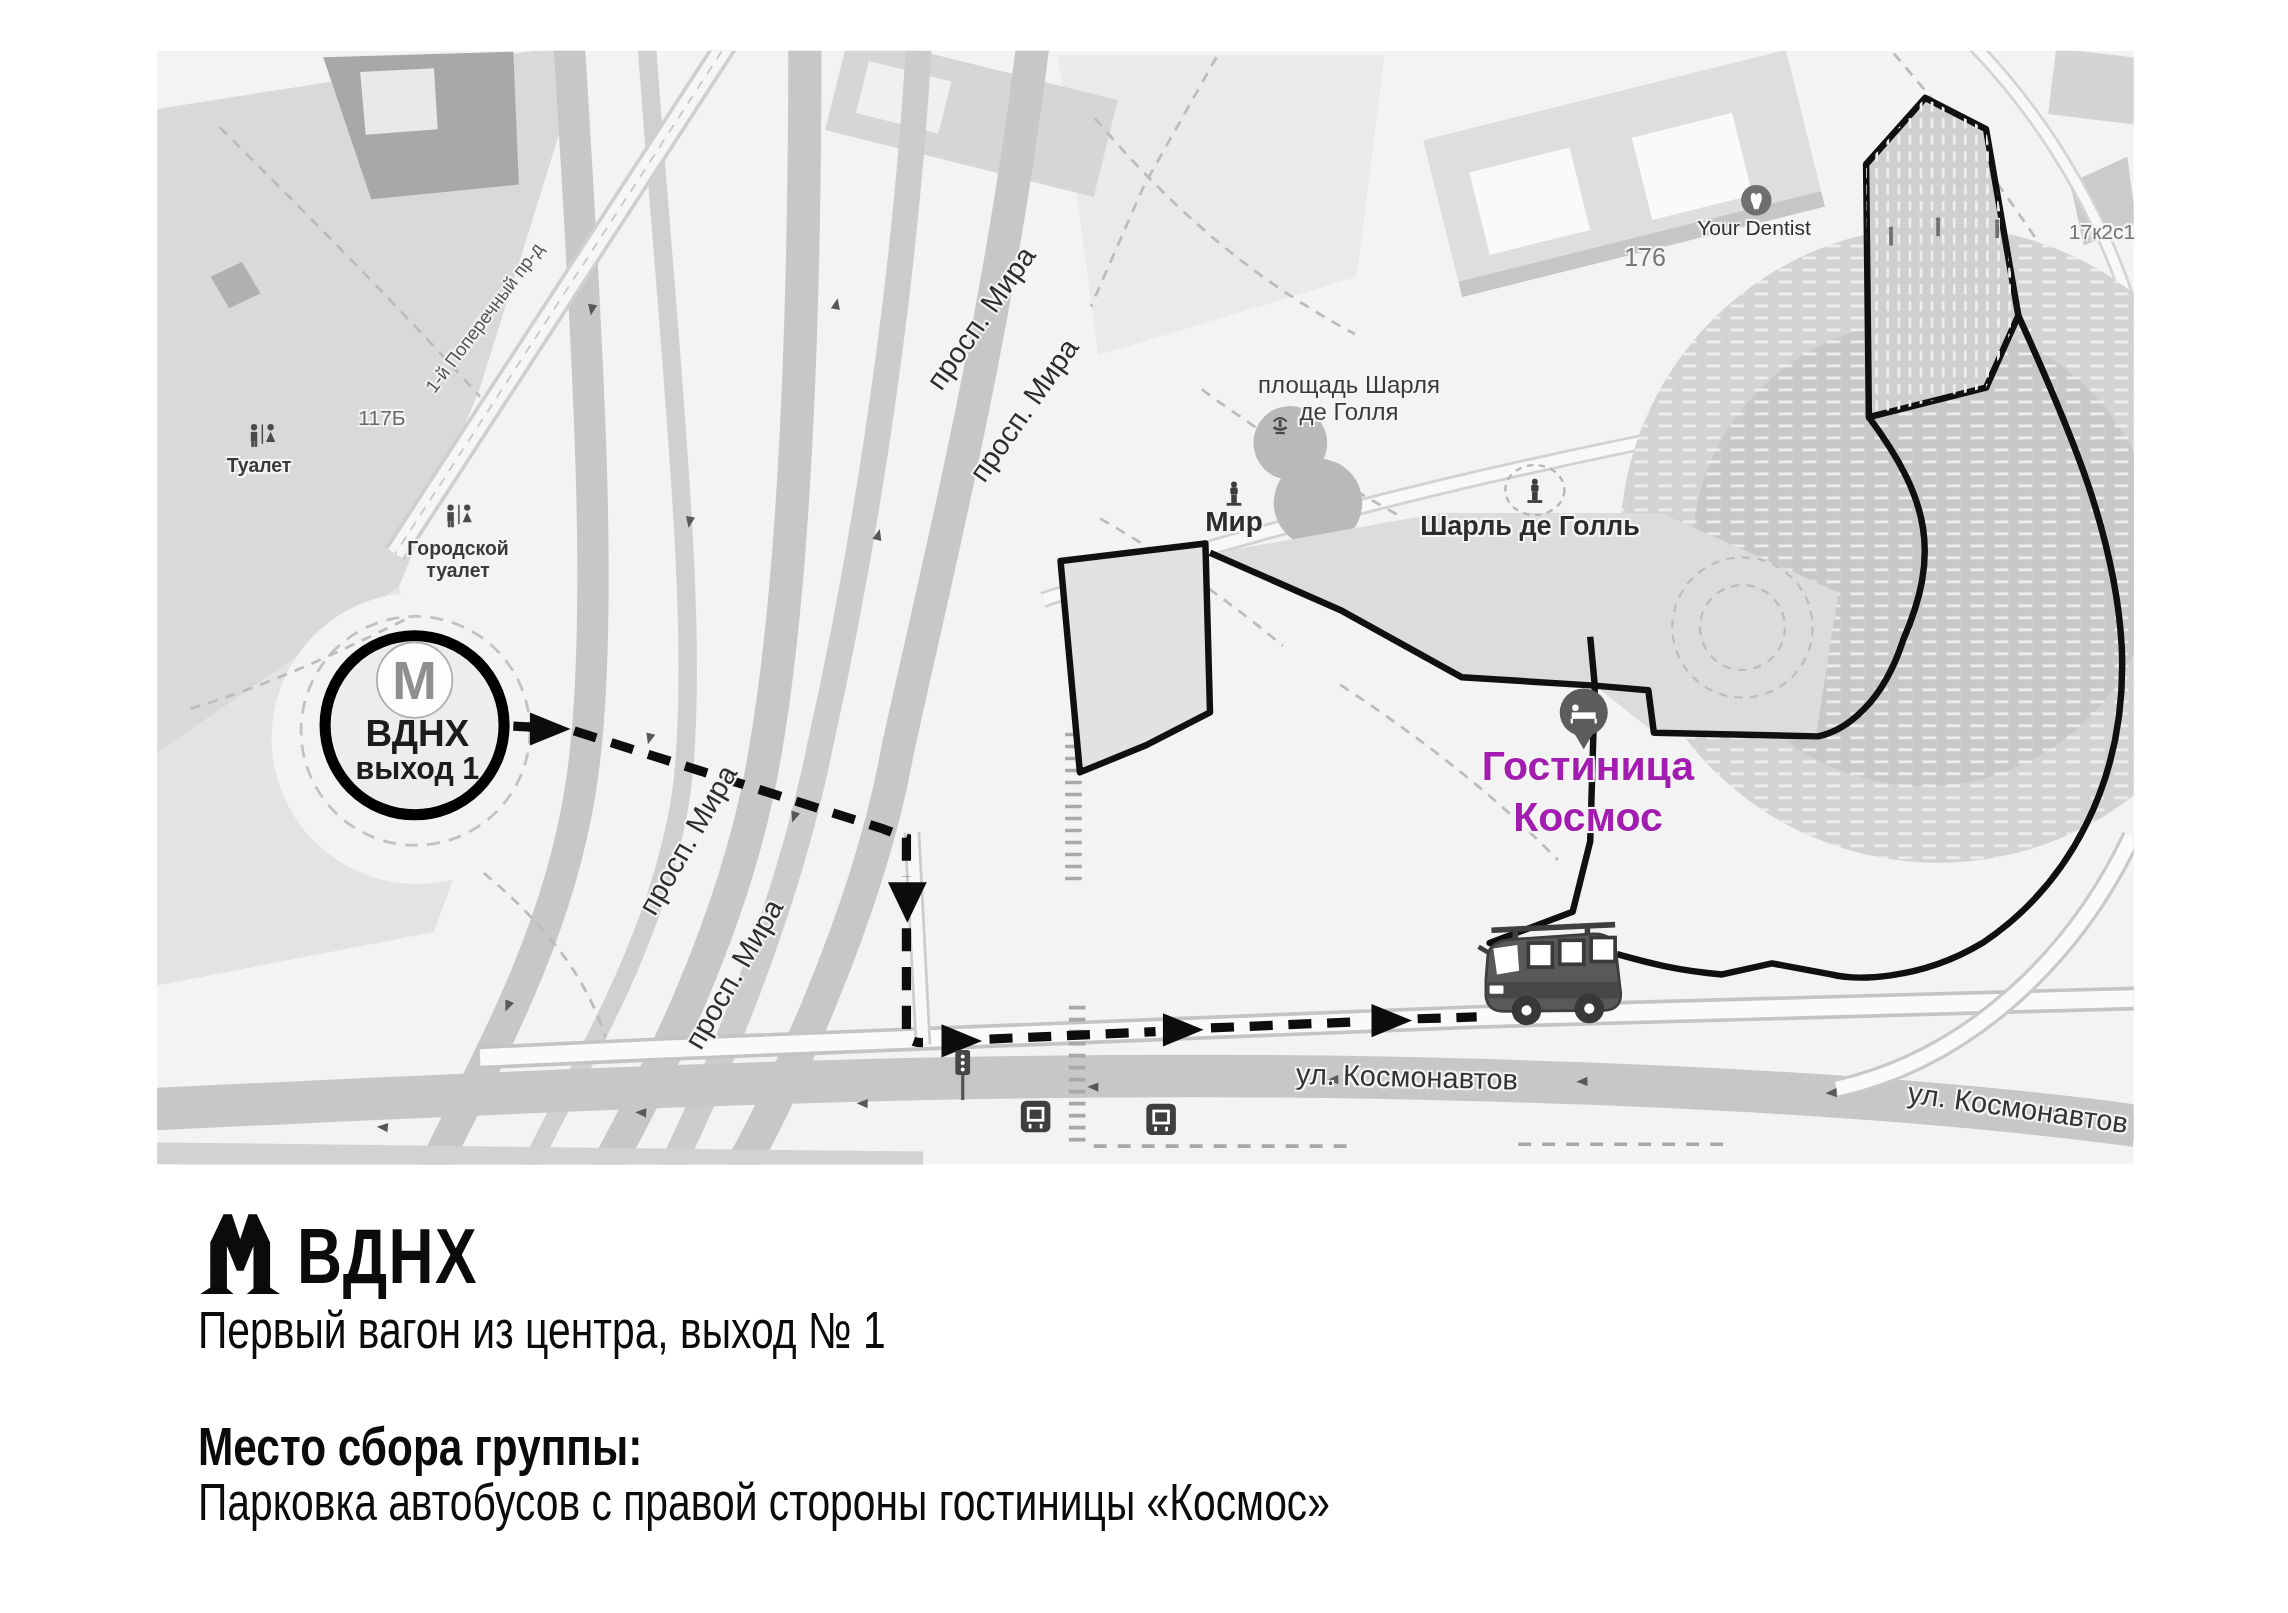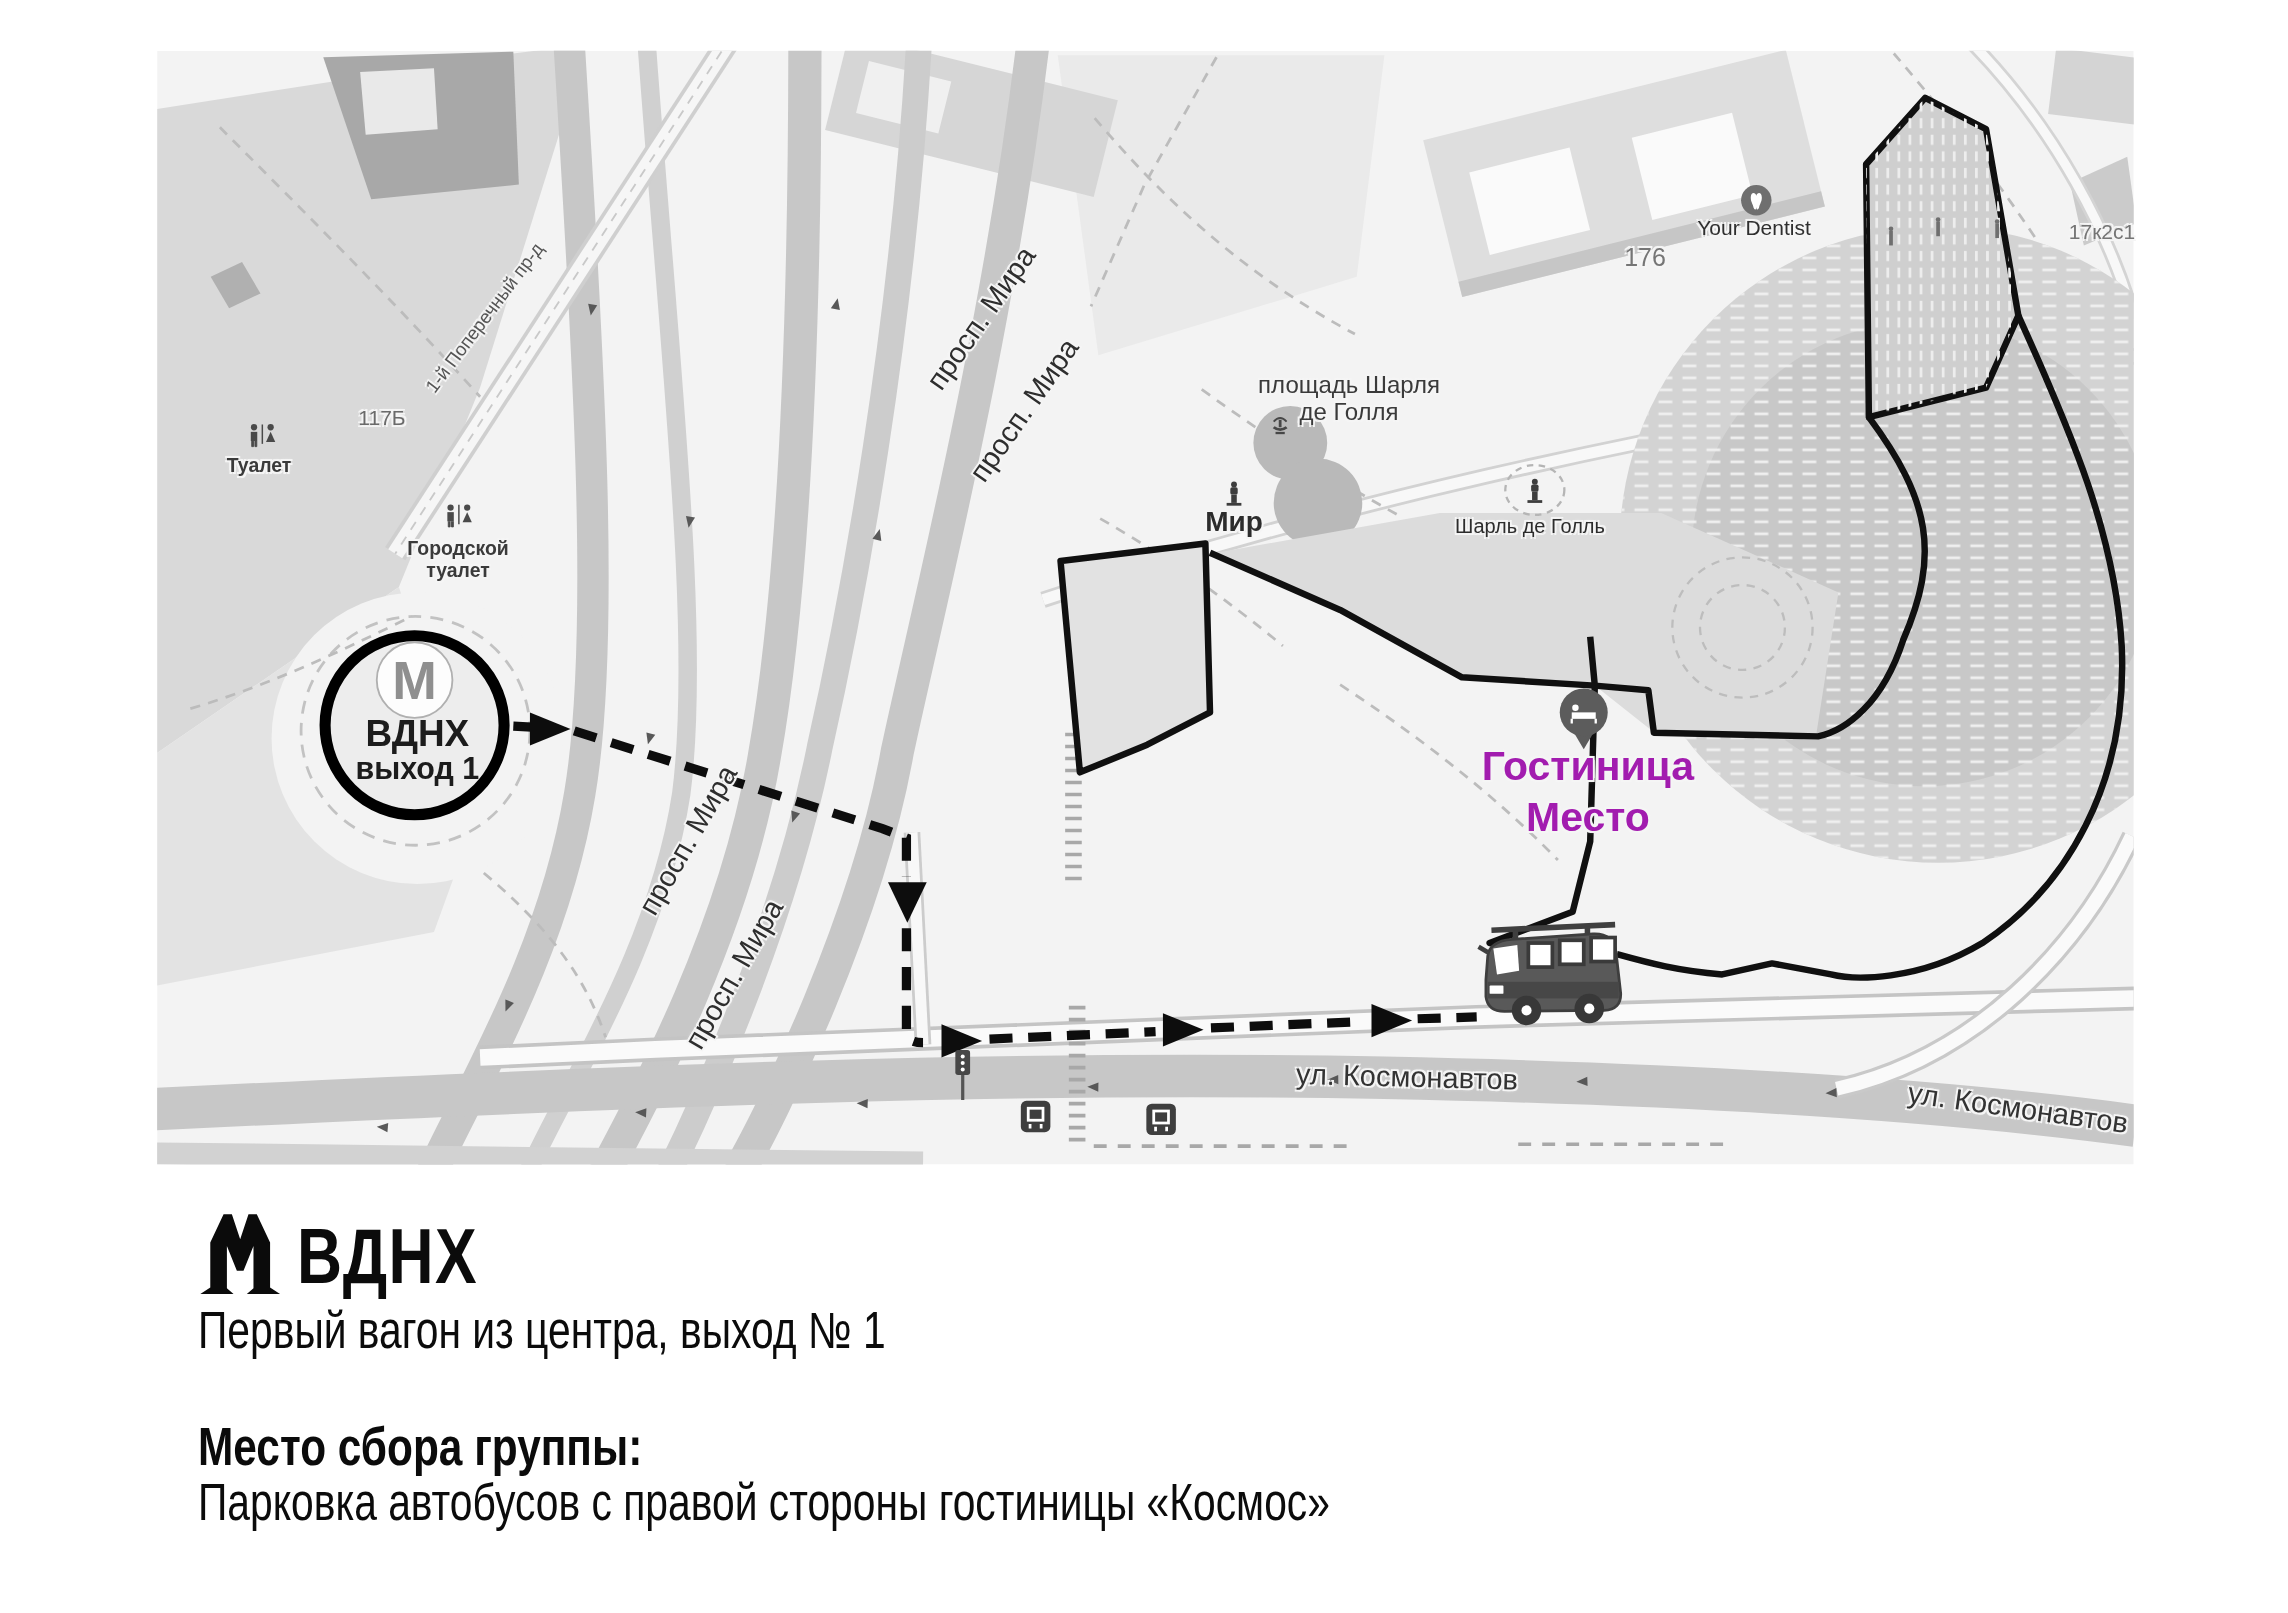--- a/index.html
+++ b/index.html
@@ -296,27 +296,27 @@
 <div class="map-label" style="left:981px;top:318px;font-size:29px;color:#2e2e2e;transform:translate(-50%,-50%) rotate(-55deg);">просп. Мира</div>
 <div class="map-label" style="left:1024px;top:410px;font-size:29px;color:#2e2e2e;transform:translate(-50%,-50%) rotate(-55deg);">просп. Мира</div>
 <div class="map-label" style="left:688px;top:840px;font-size:29px;color:#2e2e2e;transform:translate(-50%,-50%) rotate(-60deg);">просп. Мира</div>
 <div class="map-label" style="left:734px;top:974px;font-size:29px;color:#2e2e2e;transform:translate(-50%,-50%) rotate(-60deg);">просп. Мира</div>
 
 <div class="map-label" style="left:1349px;top:399px;font-size:24px;color:#3a3a3a;">
   <span>площадь Шарля</span><br>
   <span>де Голля</span>
 </div>
 <div class="map-label" style="left:1234px;top:522px;font-size:28px;font-weight:bold;color:#2c2c2c;">Мир</div>
-<div class="map-label" style="left:1530px;top:526px;font-size:20px;font-weight:normal;color:#2c2c2c;text-align:right;">Шарль де Голль</div>
+<div class="map-label" style="left:1530px;top:526px;font-size:27px;font-weight:bold;color:#2c2c2c;text-align:right;">Шарль де Голль</div>
 <div class="map-label" style="left:1754px;top:228px;font-size:21px;font-weight:normal;color:#2f2f2f;">Your Dentist</div>
 <div class="map-label" style="left:1645px;top:257px;font-size:25px;color:#757575;">176</div>
 <div class="map-label" style="left:2102px;top:232px;font-size:21px;color:#757575;">17к2с1</div>
 <div class="map-label" style="left:1588px;top:782px;font-size:41px;font-weight:600;color:#a21caf;line-height:1.25;margin-top:10px;">
   <span>Гостиница</span><br>
-  <span>Место</span>
+  <span>Космос</span>
 </div>
 <div class="map-label" style="left:1407px;top:1077px;font-size:29px;color:#333;transform:translate(-50%,-50%) rotate(1.5deg);">ул. Космонавтов</div>
 <div class="map-label" style="left:2018px;top:1108px;font-size:29px;color:#333;transform:translate(-50%,-50%) rotate(8deg);">ул. Космонавтов</div>
 
 
 <div class="cap cap-title" style="left:297px;top:1211px;">ВДНХ</div>
 <div class="cap cap-line" style="left:198px;top:1301px;">Первый вагон из центра, выход № 1</div>
 <div class="cap cap-bold" style="left:198px;top:1416px;">Место сбора группы:</div>
 <div class="cap cap-line" style="left:198px;top:1473px;">Парковка автобусов с правой стороны гостиницы «Космос»</div>
 

